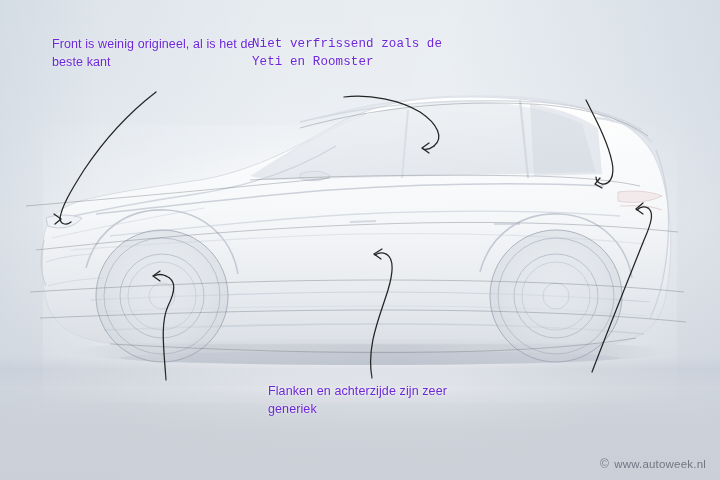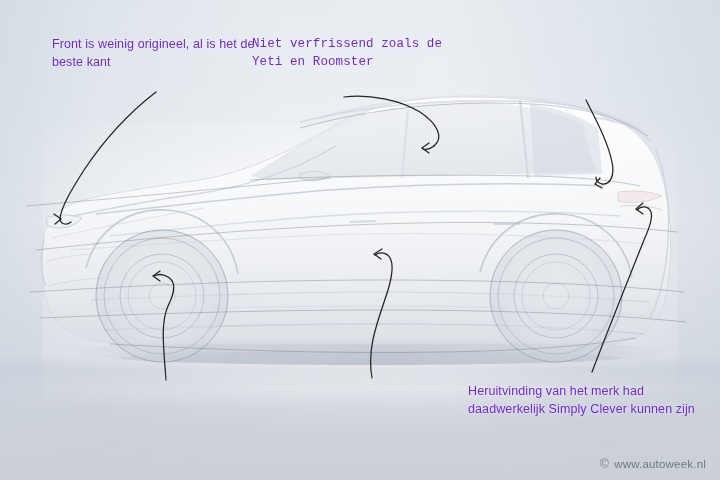--- a/index.html
+++ b/index.html
@@ -274,20 +274,20 @@
       <path d="M592,372 C608,330 628,280 644,240 C652,222 654,212 648,208"></path>
       <path d="M648,208 C644,206 640,207 637,210"></path>
       <path d="M643,203 L636,209 L643,214"></path>
     </g>
   </svg>
 
   <div class="bg-bottomfade"></div>
 
   <div class="caption cap-tl">Front is weinig origineel, al is het de beste kant</div>
   <div class="caption cap-tc">Niet verfrissend zoals de Yeti en Roomster</div>
-  <div class="caption cap-br">Heruitvinding van het merk had daadwerkelijk Simply Clever kunnen zijn</div>
+  <div class="caption cap-bc">Flanken en achterzijde zijn zeer generiek</div>
 
   <div id="watermark">
     <span class="copy-glyph">©</span>
     <span>www.autoweek.nl</span>
   </div>
 
 </div>
 
 </body></html>

